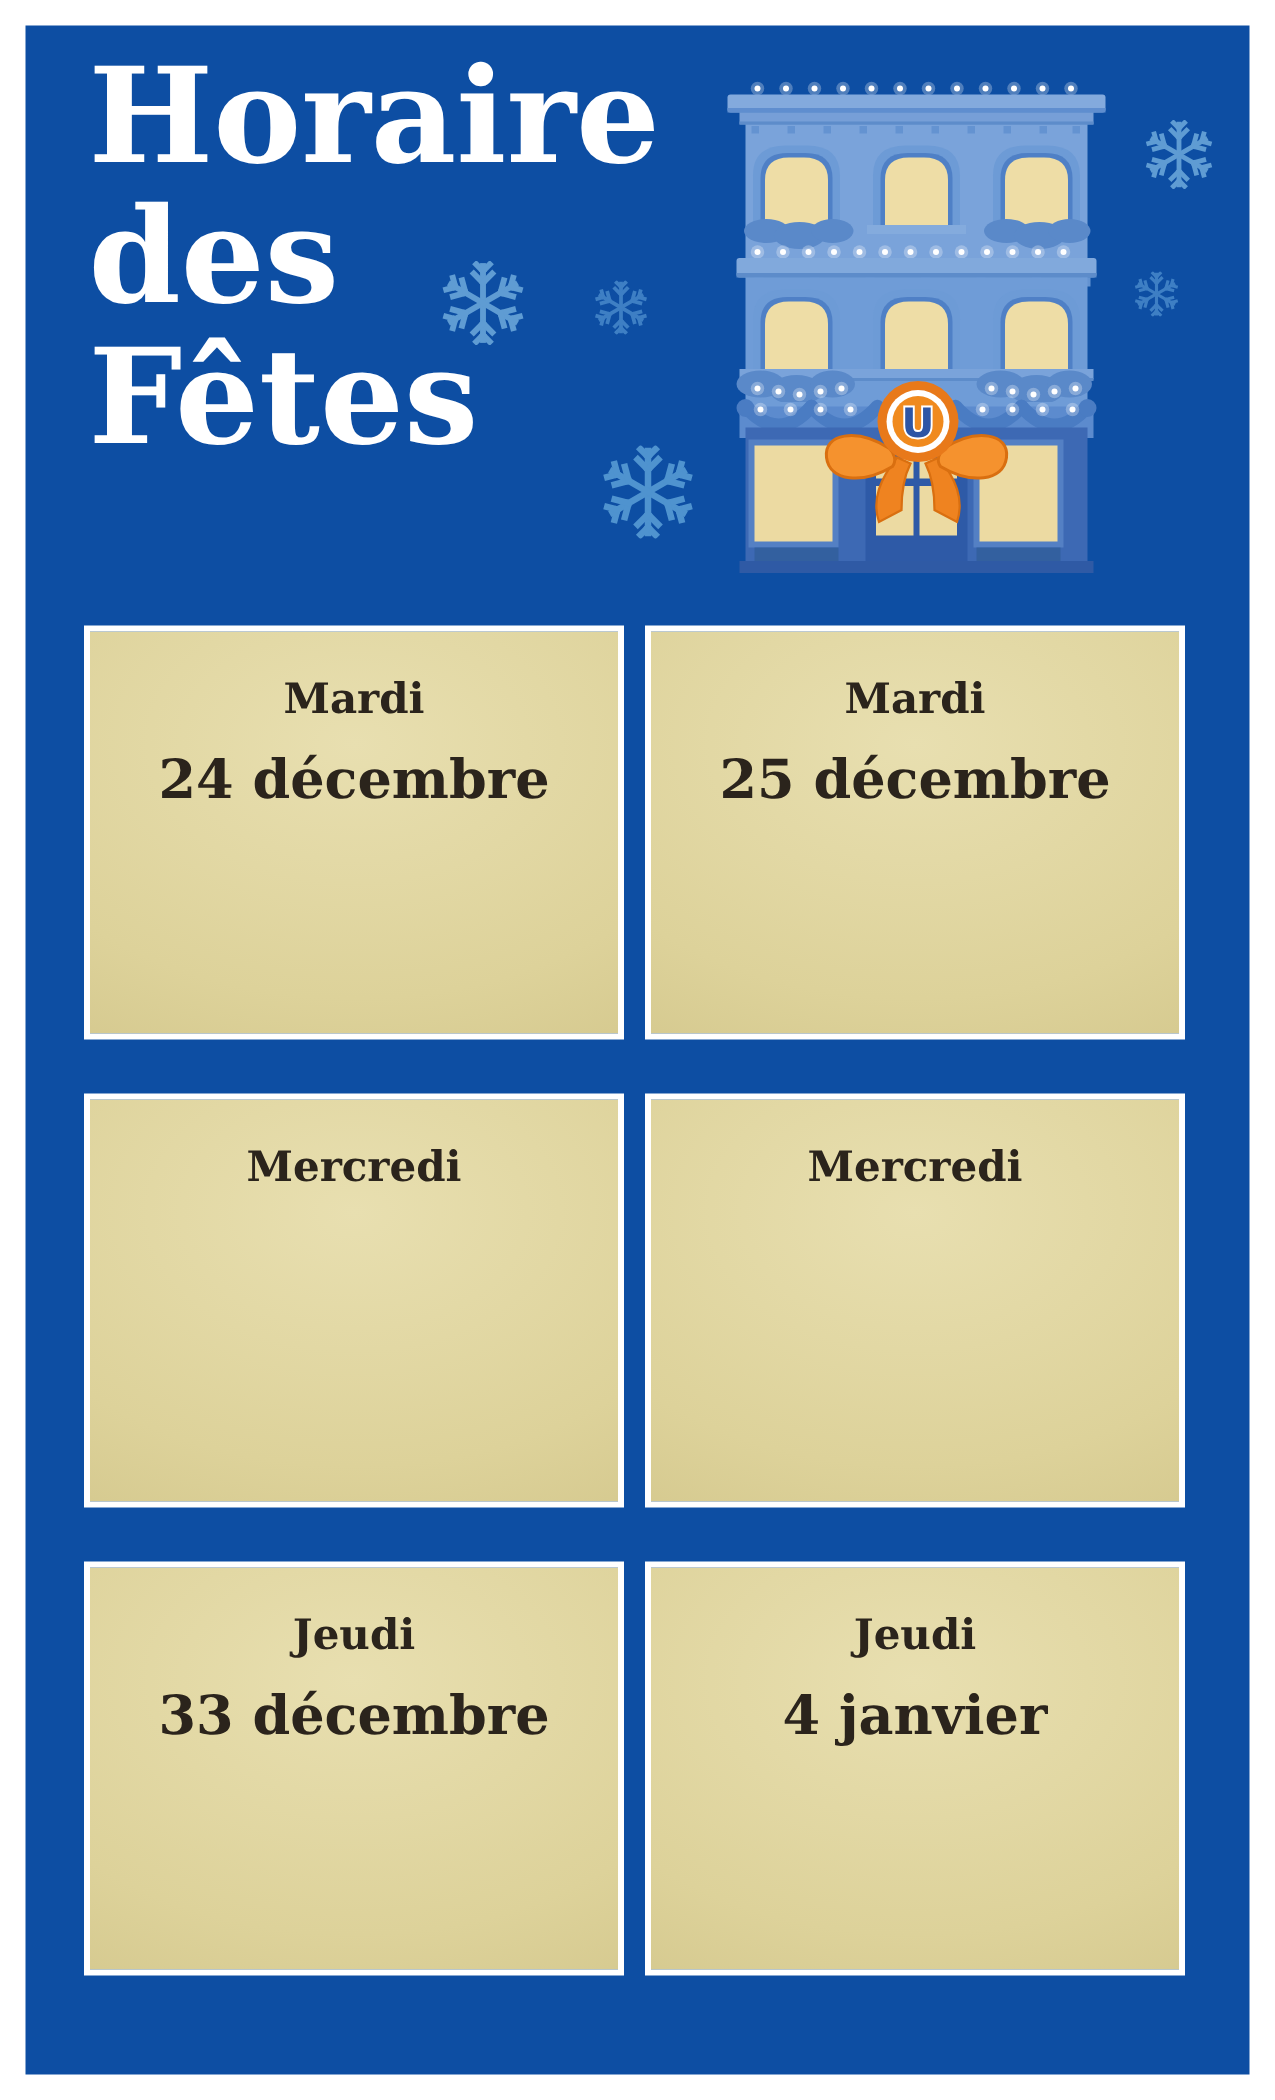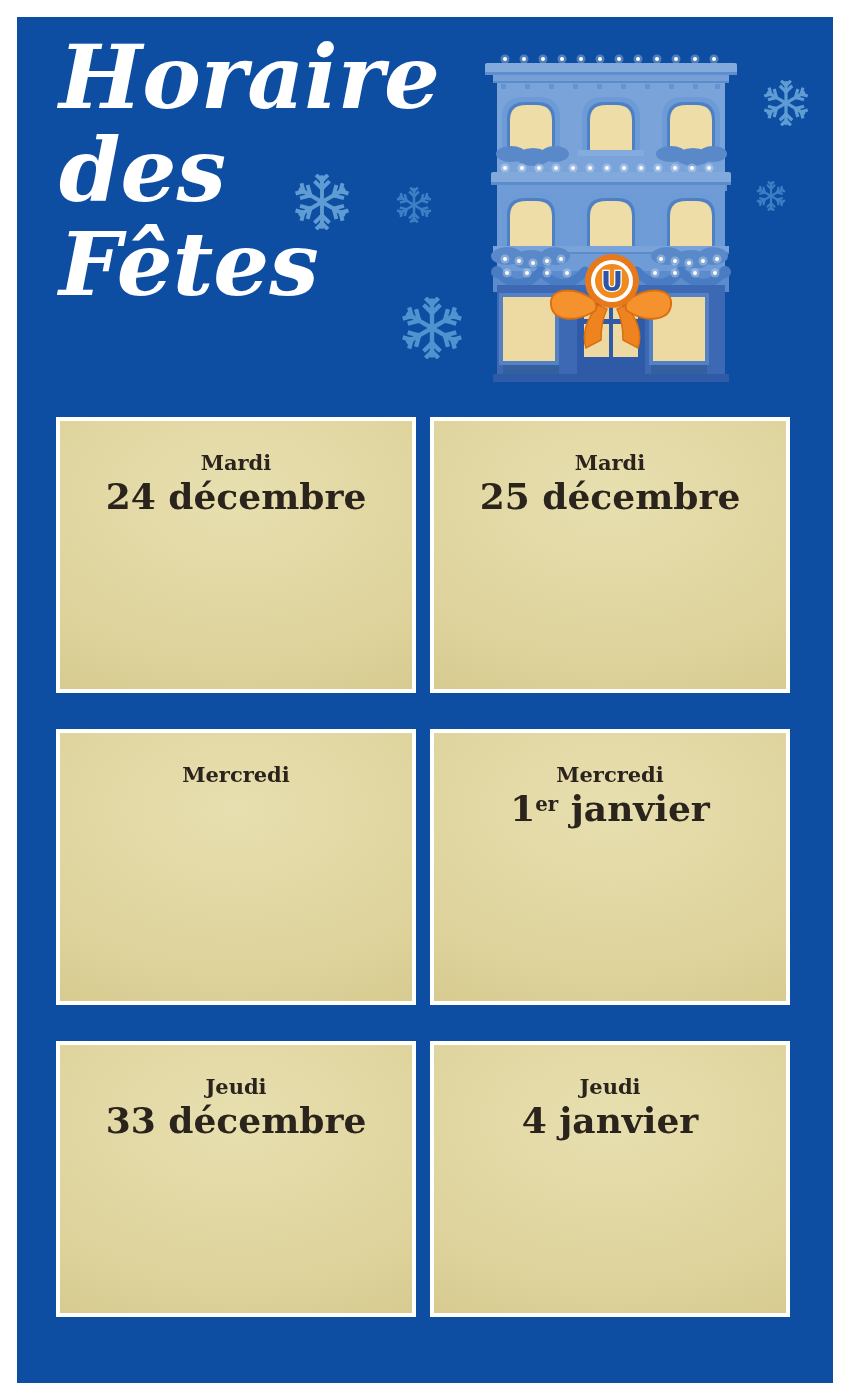--- a/index.html
+++ b/index.html
@@ -7,37 +7,37 @@
     width:850px; height:1400px; background:#ffffff; position:relative;
     font-family:"DejaVu Serif", serif; overflow:hidden;
   }
   .poster {
     position:absolute; left:17px; top:17px; width:816px; height:1366px;
     background:#0d4ea3;
   }
   .title {
     position:absolute; left:42px; top:14px; margin:0;
     color:#ffffff; font-size:88px; line-height:1.06; font-weight:700;
-    white-space:pre-line; letter-spacing:0;font-style:italic;
+    white-space:pre-line; letter-spacing:0;
   }
   .building { position:absolute; left:466px; top:36px; width:256px; height:332px; }
   .building svg { display:block; }
   .flake { position:absolute; }
   .cards {
     position:absolute; left:39px; top:400px;
     display:grid; grid-template-columns:360px 360px; grid-auto-rows:276px;
     column-gap:14px; row-gap:36px;
   }
   .card {
     box-sizing:border-box; border:4px solid #ffffff;
     background: radial-gradient(ellipse 130% 115% at 50% 28%, #e8dfb0 0%, #ddd29a 55%, #cdc083 100%);
     text-align:center; color:#2b241c;
   }
-  .card-day  { margin-top:30px; font-size:21px; font-weight:700; line-height:1.1; }
-  .card-date { margin-top:3px;  font-size:36px; font-weight:700; line-height:1.1; }
+  .card-day  { margin-top:30px; font-size:28px; font-weight:700; line-height:1.1; }
+  .card-date { margin-top:19px;  font-size:36px; font-weight:700; line-height:1.1; }
   .card-date sup {
     font-size:.55em; vertical-align:baseline; position:relative; top:-0.5em;
   }
 </style>
 </head>
 <body>
 
 <div class="poster">
 
   <h1 class="title">Horaire
@@ -284,21 +284,20 @@
       <div class="card-day">Mardi</div>
       <div class="card-date"><span>25 décembre</span><sup></sup><span></span></div>
     </div>
 
     <div class="card">
       <div class="card-day">Mercredi</div>
     </div>
 
     <div class="card">
       <div class="card-day">Mercredi</div>
-      <div class="card-date"><span>1</span><sup>er</sup><span> janvier</span></div>
     </div>
 
     <div class="card">
       <div class="card-day">Jeudi</div>
       <div class="card-date"><span>33 décembre</span><sup></sup><span></span></div>
     </div>
 
     <div class="card">
       <div class="card-day">Jeudi</div>
       <div class="card-date"><span>4 janvier</span><sup></sup><span></span></div>

